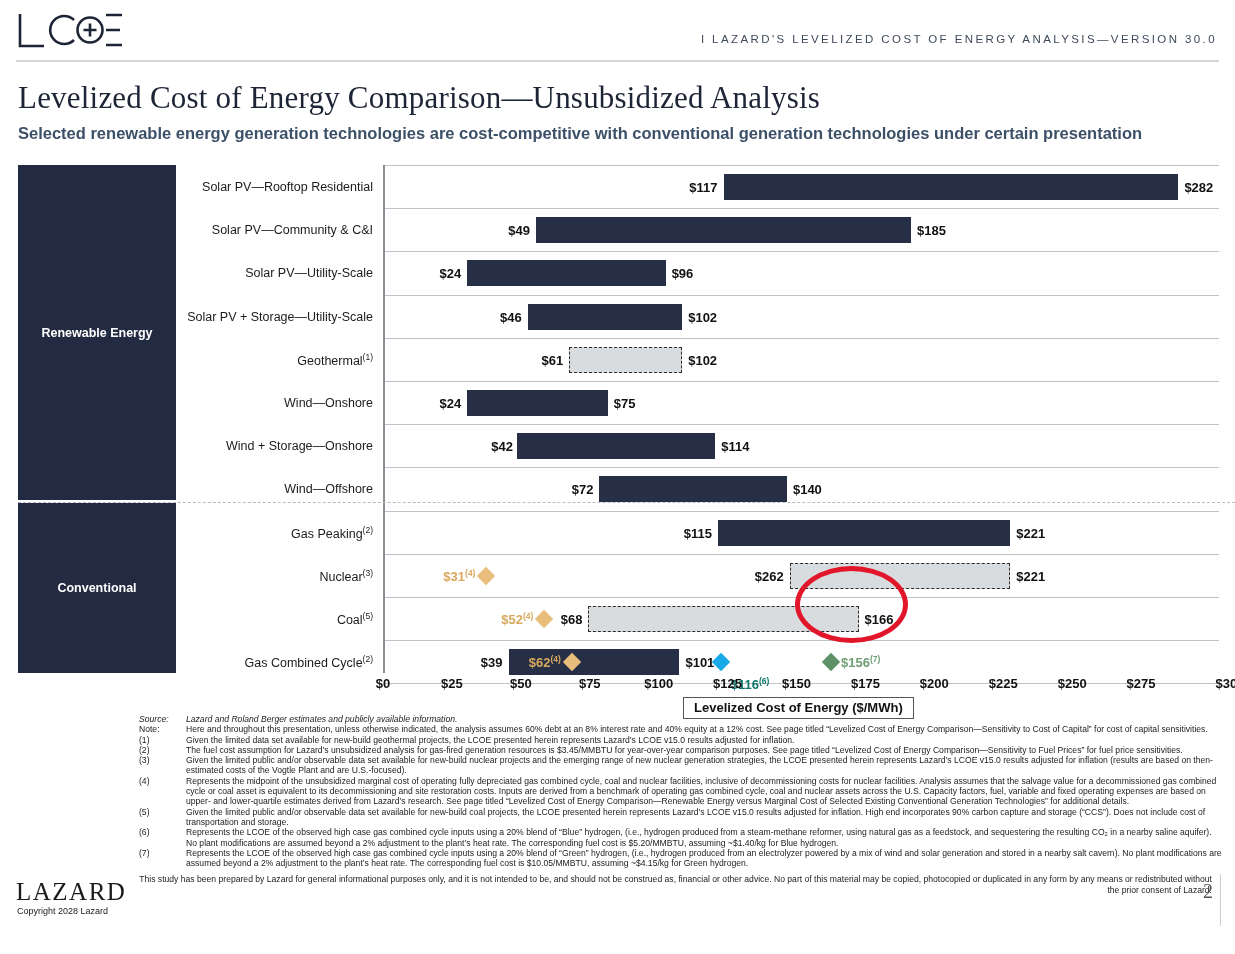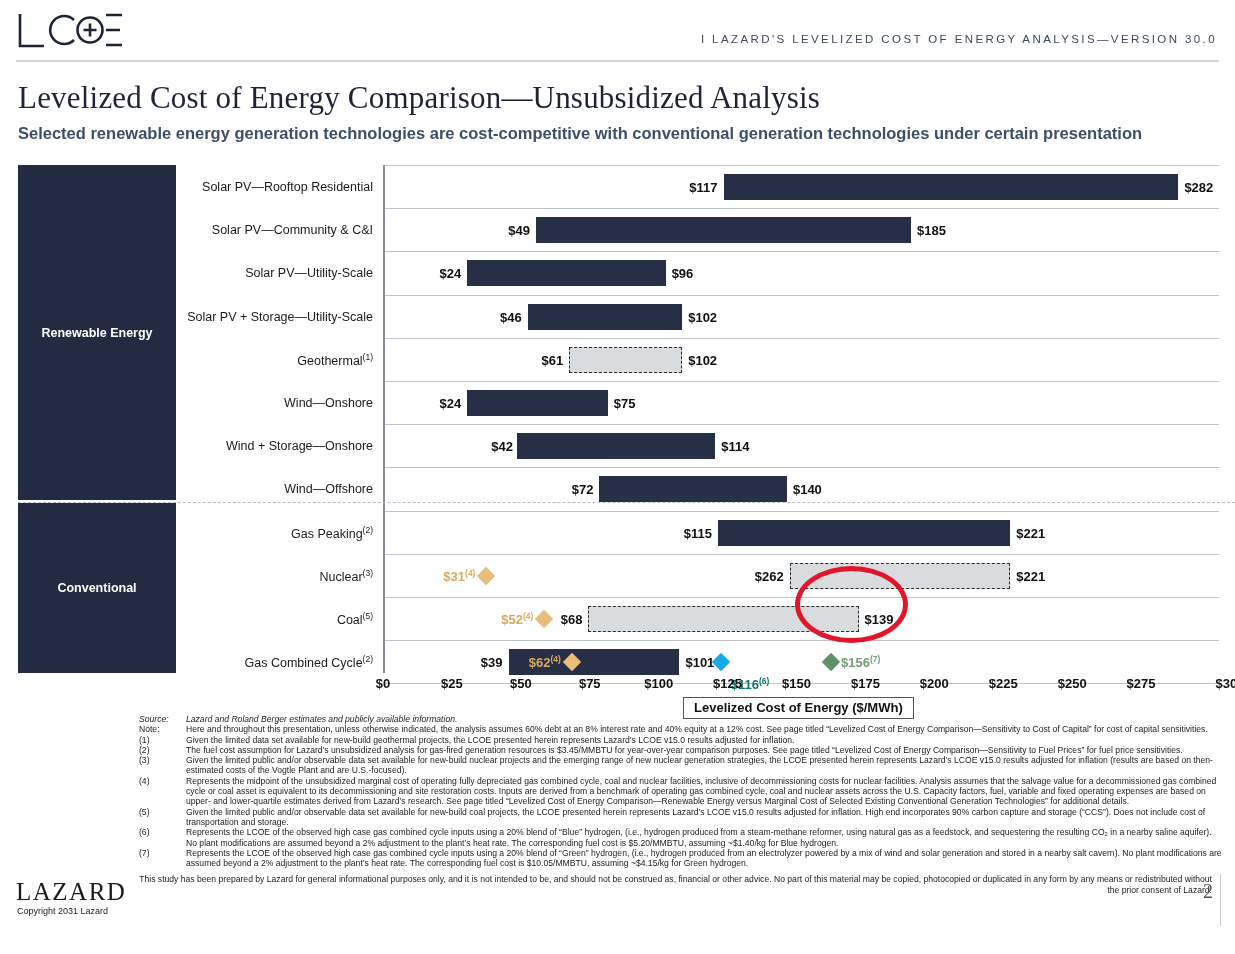--- a/index.html
+++ b/index.html
@@ -226,21 +226,21 @@
           <div class="val high" style="left: 615.223px;">$221</div>
           <div class="diamond gold" style="left: 85.4567px;"></div>
           <div class="val gold" style="left: 74.4567px; transform: translate(-100%, -50%);">$31<sup>(4)</sup></div>
         </div>
       </div>
       <div class="row">
         <div class="row-label">Coal<sup>(5)</sup></div>
         <div class="plot">
           <div class="bar dashed" style="left: 187.453px; width: 270.153px;"></div>
           <div class="val low" style="right: auto; left: 181.453px; transform: translate(-100%, -50%);">$68</div>
-          <div class="val high" style="left: 463.607px;">$139</div>
+          <div class="val high" style="left: 463.607px;">$166</div>
           <div class="diamond gold" style="left: 143.347px;"></div>
           <div class="val gold" style="left: 132.347px; transform: translate(-100%, -50%);">$52<sup>(4)</sup></div>
         </div>
       </div>
       <div class="row">
         <div class="row-label">Gas Combined Cycle<sup>(2)</sup></div>
         <div class="plot">
           <div class="bar solid" style="left: 107.51px; width: 170.913px;"></div>
           <div class="val low" style="right: auto; left: 101.51px; transform: translate(-100%, -50%);">$39</div>
           <div class="val high" style="left: 284.423px;">$101</div>
@@ -309,15 +309,15 @@
       <div class="v">Represents the LCOE of the observed high case gas combined cycle inputs using a 20% blend of “Blue” hydrogen, (i.e., hydrogen produced from a steam-methane reformer, using natural gas as a feedstock, and sequestering the resulting CO₂ in a nearby saline aquifer). No plant modifications are assumed beyond a 2% adjustment to the plant’s heat rate. The corresponding fuel cost is $5.20/MMBTU, assuming ~$1.40/kg for Blue hydrogen.</div>
     </div>
     <div class="fn">
       <div class="k">(7)</div>
       <div class="v">Represents the LCOE of the observed high case gas combined cycle inputs using a 20% blend of “Green” hydrogen, (i.e., hydrogen produced from an electrolyzer powered by a mix of wind and solar generation and stored in a nearby salt cavern). No plant modifications are assumed beyond a 2% adjustment to the plant’s heat rate. The corresponding fuel cost is $10.05/MMBTU, assuming ~$4.15/kg for Green hydrogen.</div>
     </div>
     <div id="legal">This study has been prepared by Lazard for general informational purposes only, and it is not intended to be, and should not be construed as, financial or other advice. No part of this material may be copied, photocopied or duplicated in any form by any means or redistributed without the prior consent of Lazard.</div>
   </div>
 
 <div id="lazard-logo">LAZARD</div>
-<div id="copyright">Copyright 2031 Lazard</div>
+<div id="copyright">Copyright 2028 Lazard</div>
 <div id="page-rule"></div>
 <div id="page-number">2</div>
 
 </body></html>

